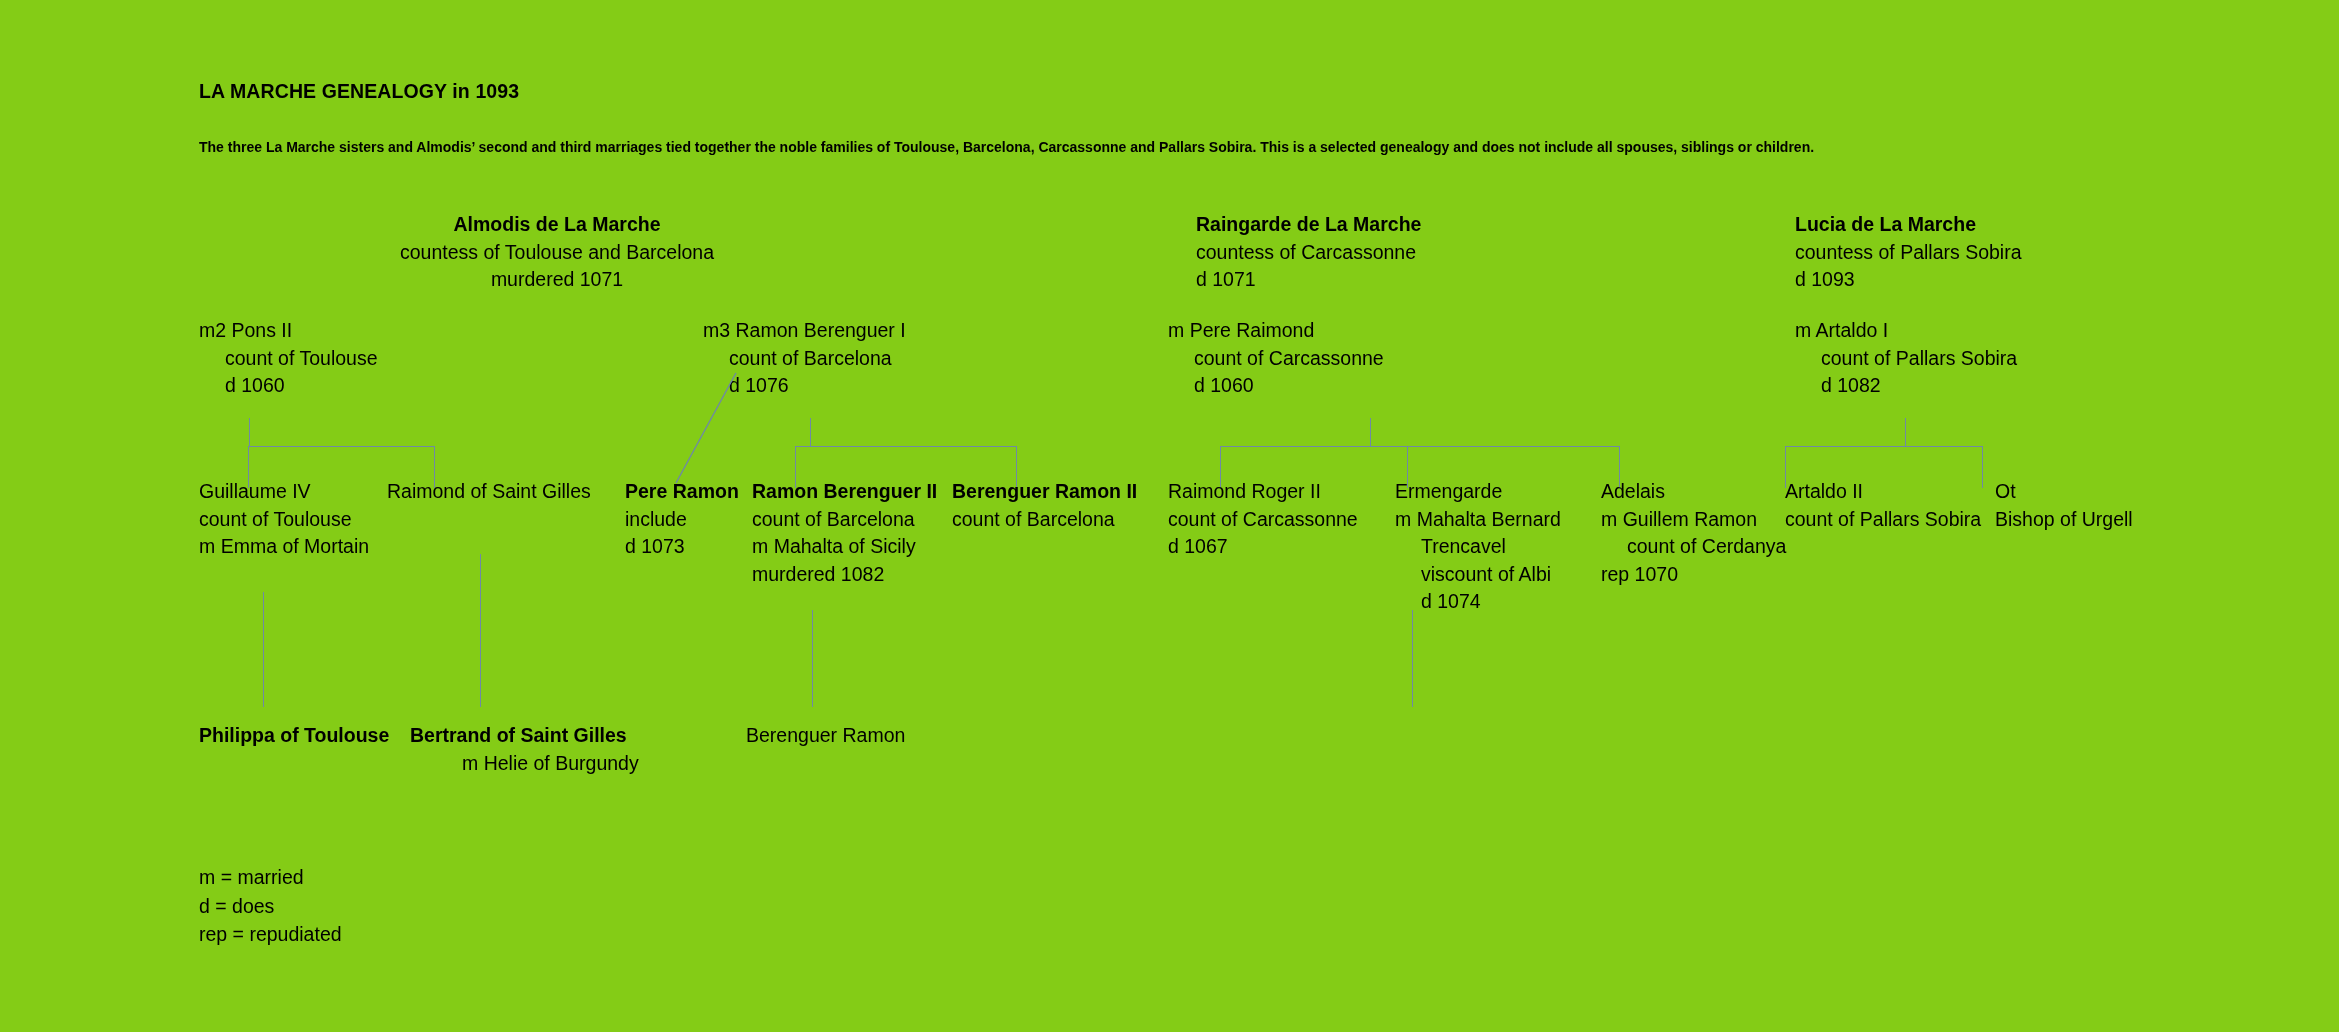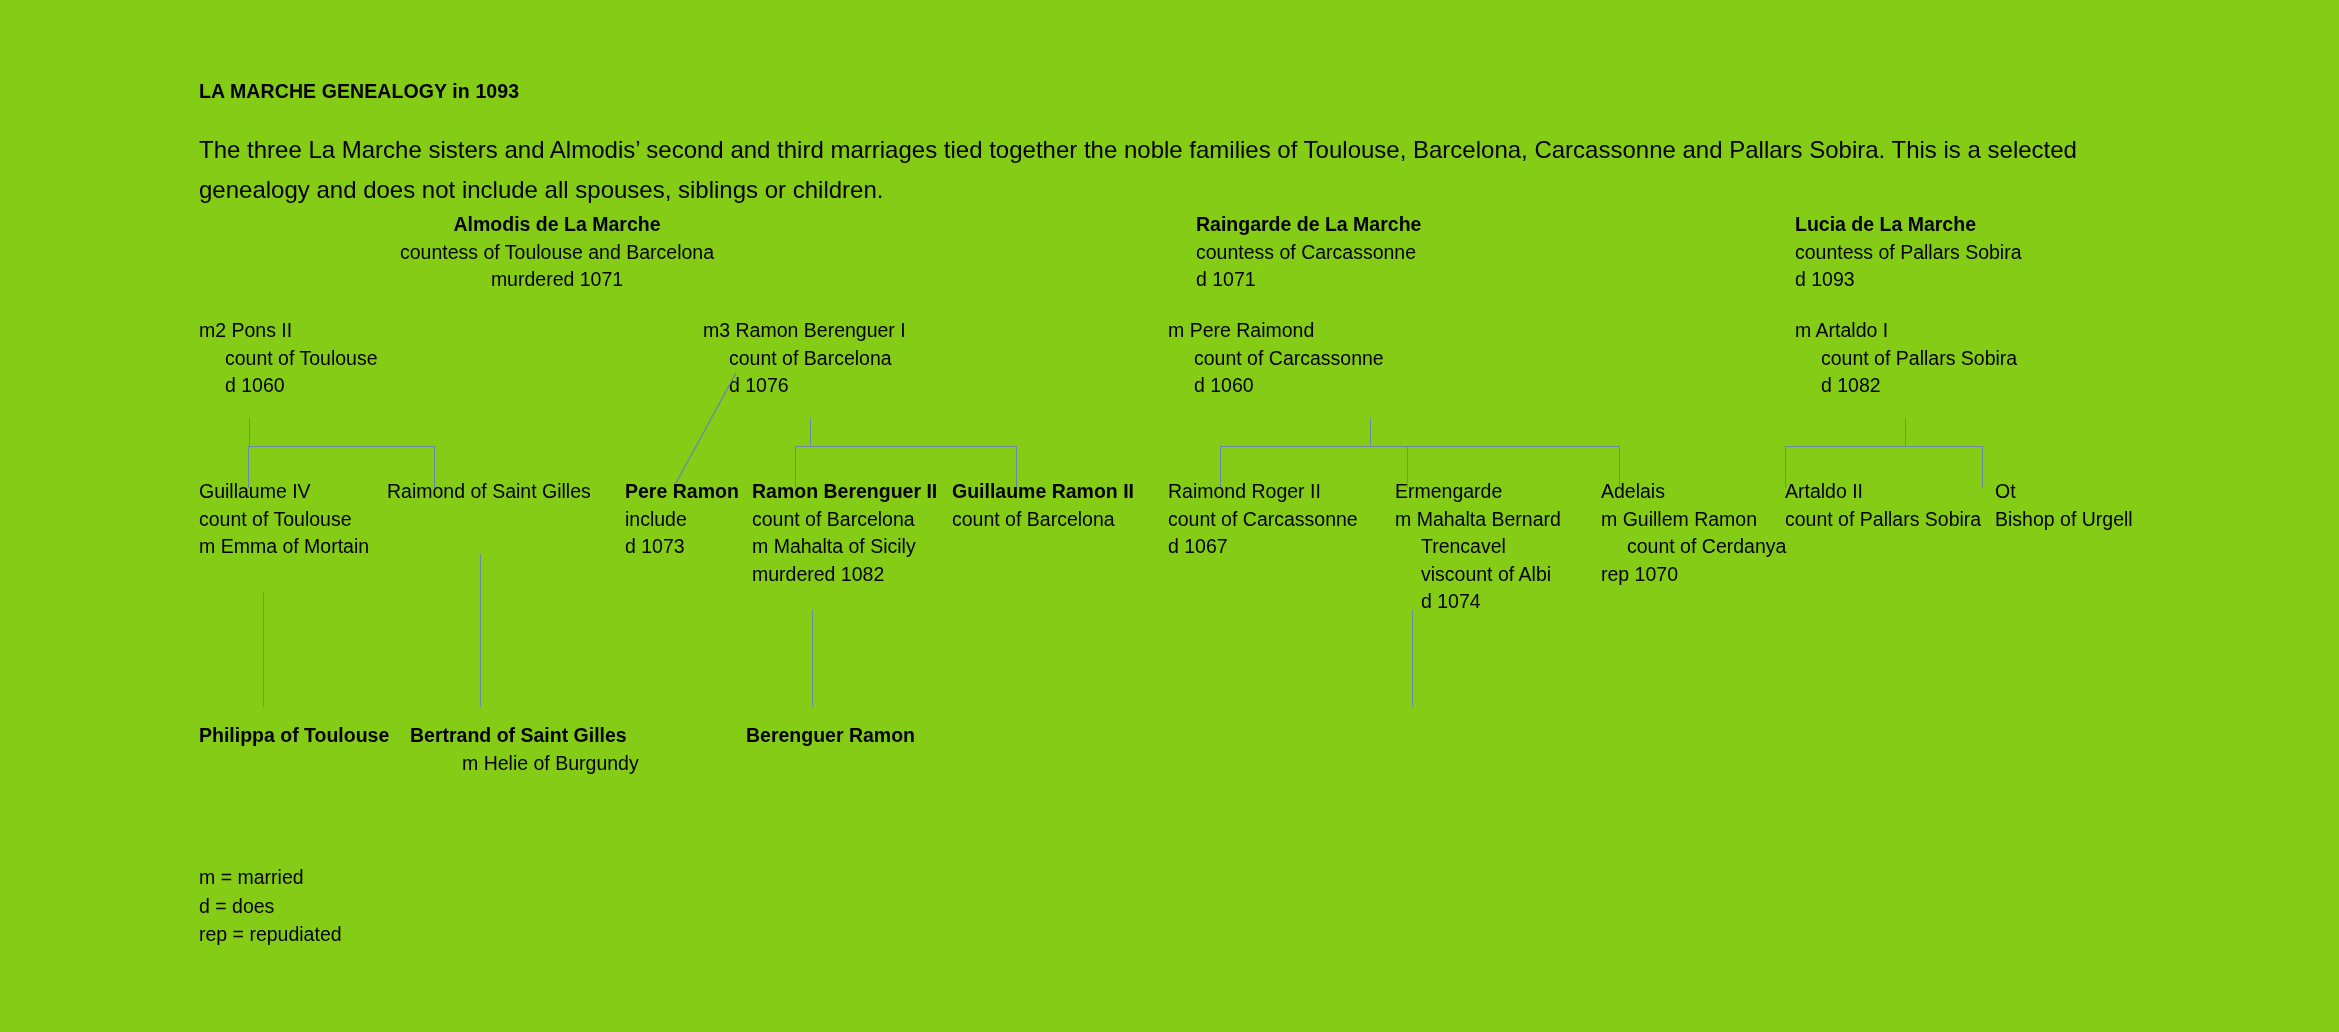--- a/index.html
+++ b/index.html
@@ -23,23 +23,23 @@
   .abs { position: absolute; }
 
   
   .doc-title {
     font-size: 19.5px;
     font-weight: bold;
     letter-spacing: 0.1px;
     white-space: nowrap;
   }
   .intro {
-    font-size: 24px;
-    line-height: 40px;
-    font-weight: normal;
+    font-size: 14px;
+    line-height: 34px;
+    font-weight: bold;
     width: 1920px;
   }
   .node {
     font-size: 19.5px;
     line-height: 27.5px;
     white-space: nowrap;
   }
   .node .nm { font-weight: bold; }
   .node .ln { display: block; white-space: nowrap; }
   .node .ind { padding-left: 26px; }
@@ -157,21 +157,21 @@
   </div>
 
   <div class="abs node" style="left:752px; top:478px;">
     <span class="ln nm">Ramon Berenguer II</span>
     <span class="ln">count of Barcelona</span>
     <span class="ln">m Mahalta of Sicily</span>
     <span class="ln">murdered 1082</span>
   </div>
 
   <div class="abs node" style="left:952px; top:478px;">
-    <span class="ln nm">Guillaume Ramon II</span>
+    <span class="ln nm">Berenguer Ramon II</span>
     <span class="ln">count of Barcelona</span>
   </div>
 
   <div class="abs node" style="left:1168px; top:478px;">
     <span class="ln">Raimond Roger II</span>
     <span class="ln">count of Carcassonne</span>
     <span class="ln">d 1067</span>
   </div>
 
   <div class="abs node" style="left:1395px; top:478px;">
@@ -206,21 +206,21 @@
 
   <div class="abs node" style="left:199px; top:722px;">
     <span class="ln nm">Philippa of Toulouse</span>
   </div>
 
   <div class="abs node" style="left:410px; top:722px;">
     <span class="ln nm">Bertrand of Saint Gilles</span>
     <span class="ln ind2">m Helie of Burgundy</span>
   </div>
 
-  <div class="abs node" style="left:746px; top:722px;font-weight:bold;">
+  <div class="abs node" style="left:746px; top:722px;">
     <span class="ln">Berenguer Ramon</span>
   </div>
 
 
   <div class="abs legend" style="left:199px; top:863px;">
     <div>m = married</div>
     <div>d = does</div>
     <div>rep = repudiated</div>
   </div>
 

